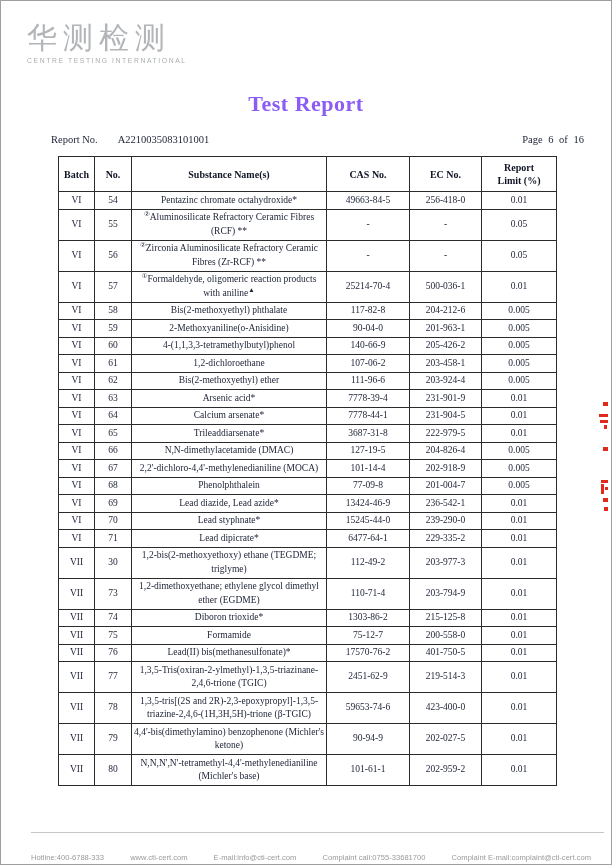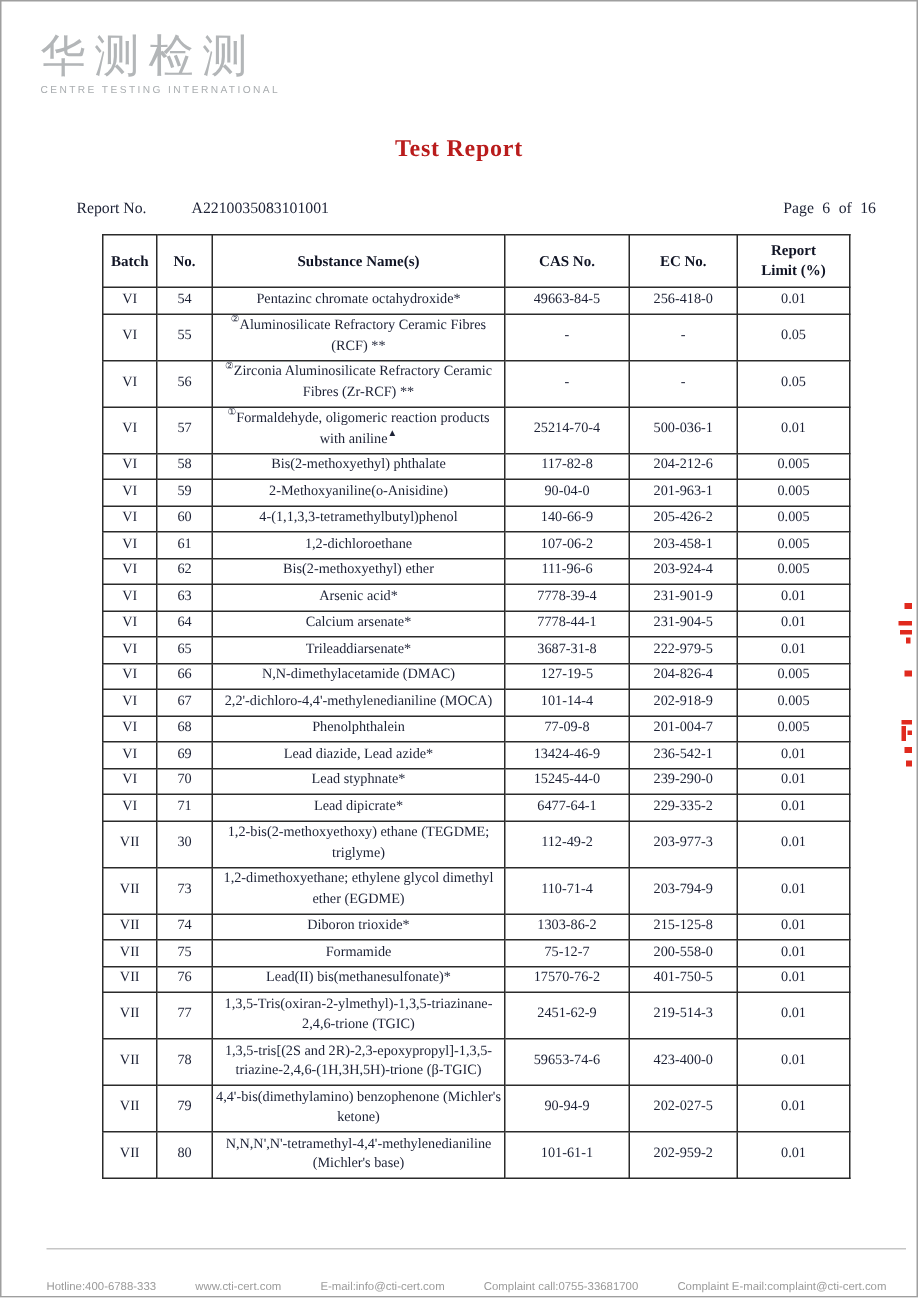--- a/index.html
+++ b/index.html
@@ -31,32 +31,32 @@
     color:#b3b6b8;letter-spacing:6px;margin-top:6px;
   }
   .logo-tagline{
     font-family:"Liberation Sans", sans-serif;
     font-size:6.8px;letter-spacing:1.6px;
     color:#a9adb0;margin-top:2px;
   }
   
   .title{
     position:absolute;top:90px;left:0;width:100%;
-    text-align:center;font-size:16px;font-weight:bold;color:#b91c1c;
+    text-align:center;font-size:22px;font-weight:bold;color:#8b5cf6;
     letter-spacing:0.5px;
   }
   .report-line{
     position:absolute;top:133px;left:50px;right:27px;
-    font-size:10.5px;display:flex;align-items:flex-end;gap:10px;
+    font-size:10.5px;display:flex;align-items:flex-end;
   }
   .report-no-label{margin-right:20px;}
   .page-indicator{margin-left:auto;word-spacing:3px;}
   
   .report-table{
-    position:absolute;top:155px;left:67px;
+    position:absolute;top:155px;left:57px;
     width:498px;border-collapse:collapse;table-layout:fixed;
     font-size:9.5px;line-height:13.5px;padding-left:12px;
   }
   .report-table th,.report-table td{
     border:1px solid #2b2b2b;
     padding:1.5px 2px;
     text-align:center;vertical-align:middle;
     overflow-wrap:break-word;word-wrap:break-word;
   }
   .report-table th{font-weight:bold;font-size:10px;line-height:13px;padding:4px 2px;color:#101425;}

